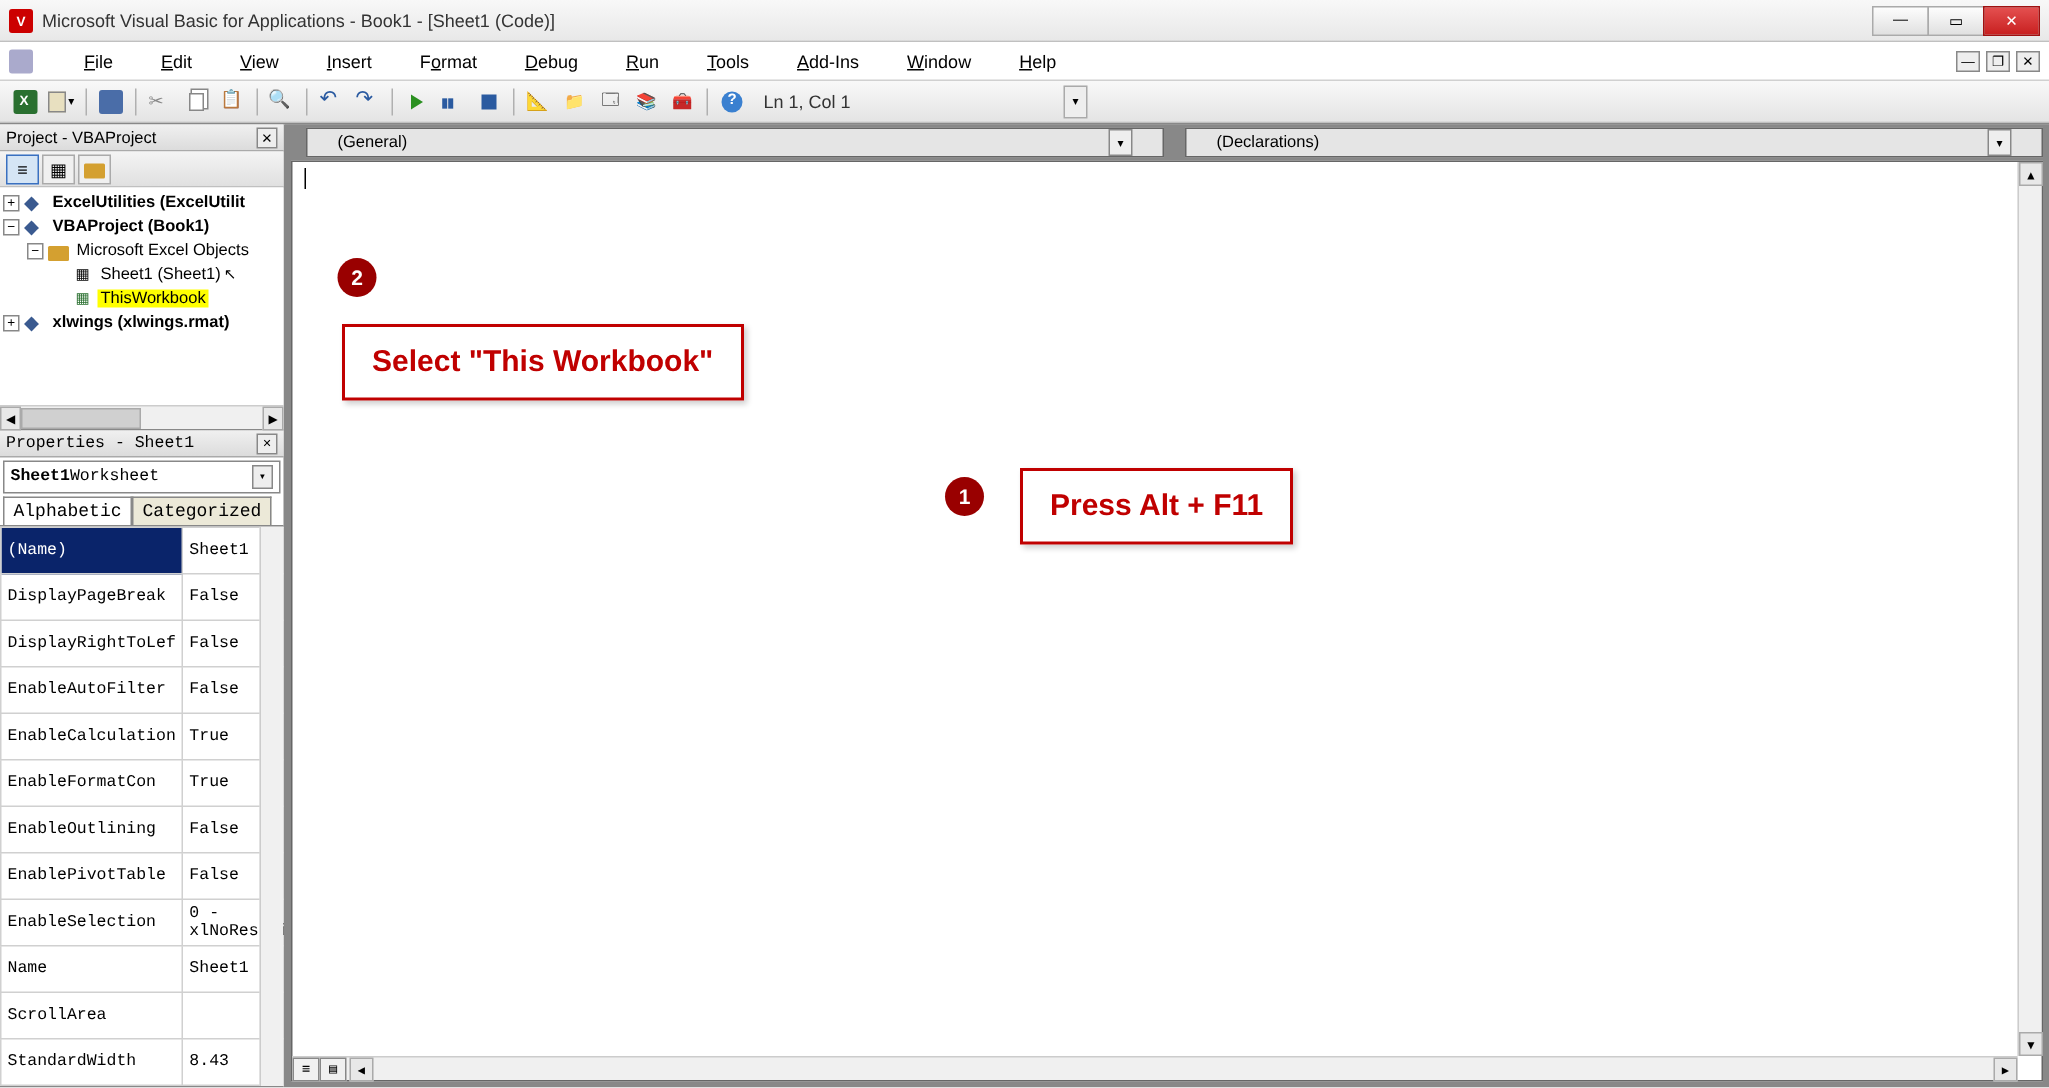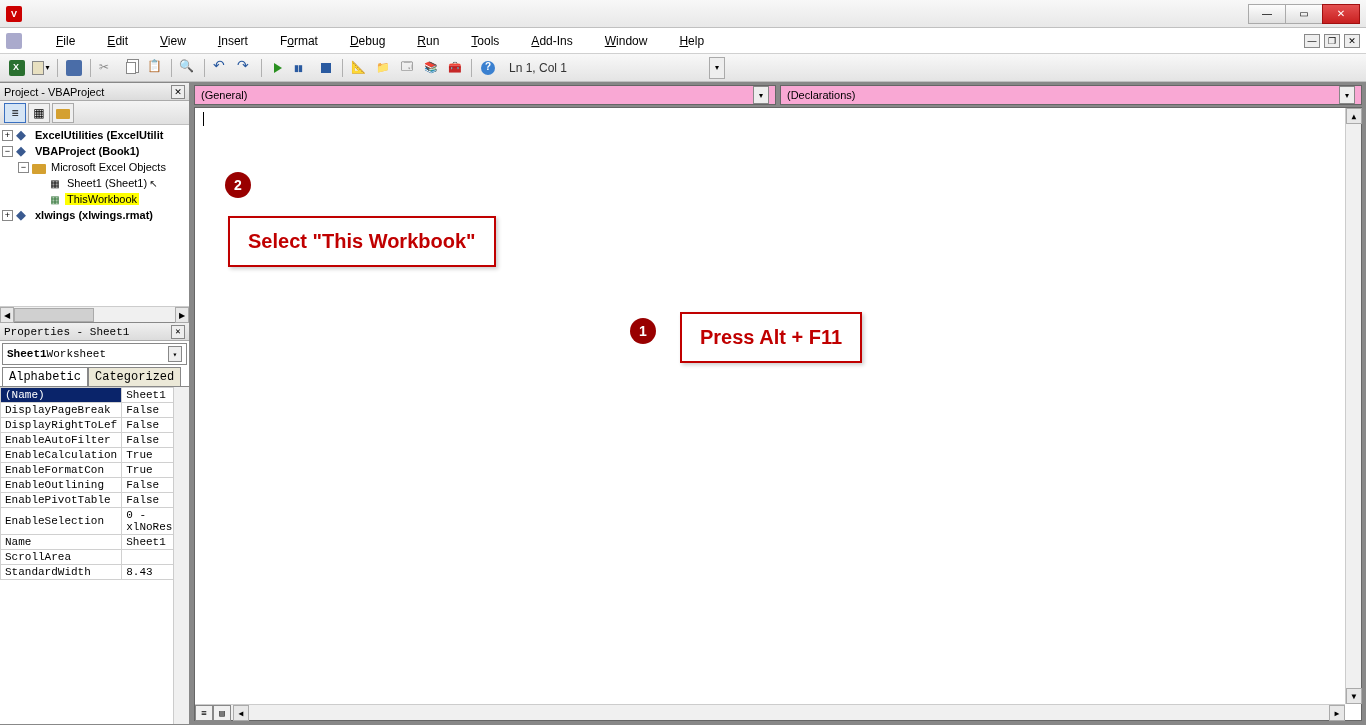--- a/index.html
+++ b/index.html
@@ -81,29 +81,29 @@
 
 
 .props-panel { flex: 1; display: flex; flex-direction: column; font-family: Liberation Mono, monospace; }
 .props-dropdown { height: 22px; border: 1px solid #888; margin: 2px; display: flex; align-items: center; background: #fff; padding: 0 4px; font-size: 11px; }
 .props-dropdown .dd-arr { margin-left: auto; width: 14px; height: 16px; border: 1px solid #888; background: #eee; font-size: 8px; display: flex; align-items: center; justify-content: center; }
 .props-tabs { display: flex; padding-left: 2px; }
 .props-tab { border: 1px solid #888; border-bottom: none; padding: 2px 6px; font-size: 12px; background: #ece9d8; cursor: pointer; }
 .props-tab.active { background: #fff; position: relative; z-index: 1; }
 .props-grid { flex: 1; border-top: 1px solid #888; overflow: auto; position: relative; }
 .props-table { width: 100%; border-collapse: collapse; font-size: 11px; }
-.props-table td { border: 1px solid #d0d0d0; padding: 1px 4px; height: 15px; }
+.props-table td { border: 1px solid #d0d0d0; padding: 1px 4px; height: 31px; }
 .props-table td:first-child { width: 50%; }
 .props-table tr.selected td:first-child { background: #0a246a; color: #fff; }
 .props-vscroll { position: absolute; right: 0; top: 0; width: 16px; bottom: 0; background: #f0f0f0; border-left: 1px solid #ccc; }
 
 
 .code-area { flex: 1; display: flex; flex-direction: column; background: #888; }
 .code-dropdowns { height: 24px; display: flex; gap: 4px; padding: 2px 4px; background: #888; }
-.code-dd { flex: 1; background: #f9a8d4; border: 1px solid #666; display: flex; align-items: center; padding: 0 6px; font-size: 11px; }
+.code-dd { flex: 1; background: #e5e5e5; border: 1px solid #666; display: flex; align-items: center; padding: 0 20px; font-size: 11px; margin-left: 10px; }
 .code-dd .dd-arr { margin-left: auto; width: 16px; height: 18px; border: 1px solid #888; background: #eee; font-size: 8px; display: flex; align-items: center; justify-content: center; }
 .code-editor { flex: 1; background: #fff; margin: 0 4px 4px 4px; border: 1px solid #666; position: relative; font-family: Consolas, monospace; font-size: 13px; padding: 4px 8px; }
 .code-editor .cursor { display: inline-block; width: 1px; height: 14px; background: #000; animation: blink 1s infinite; }
 @keyframes blink { 50% { opacity: 0; } }
 .code-vscroll { position: absolute; right: 0; top: 0; bottom: 16px; width: 16px; background: #f0f0f0; border-left: 1px solid #ccc; }
 .code-vscroll .arr { width: 16px; height: 16px; background: #e8e8e8; border: 1px solid #aaa; font-size: 8px; display: flex; align-items: center; justify-content: center; position: absolute; }
 .code-vscroll .arr.up { top: 0; }
 .code-vscroll .arr.down { bottom: 0; }
 .code-hscroll { position: absolute; left: 0; right: 16px; bottom: 0; height: 16px; background: #f0f0f0; border-top: 1px solid #ccc; }
 .code-hscroll .arr { height: 16px; width: 16px; background: #e8e8e8; border: 1px solid #aaa; font-size: 8px; display: flex; align-items: center; justify-content: center; position: absolute; top: 0; }
@@ -114,20 +114,21 @@
 
 
 .anno-circle { position: absolute; width: 26px; height: 26px; background: #990000; border-radius: 50%; color: #fff; font-weight: bold; font-size: 14px; display: flex; align-items: center; justify-content: center; z-index: 100; }
 .anno-box { position: absolute; border: 2px solid #c00000; background: #fff; color: #c00000; font-weight: bold; font-size: 20px; padding: 12px 18px; z-index: 100; font-family: Arial, sans-serif; box-shadow: 2px 2px 4px rgba(0,0,0,0.2); }
 </style>
 </head>
 <body>
 
 <div class="titlebar">
   <span class="app-icon">V</span>
+  <span class="title-text">Microsoft Visual Basic for Applications - Book1 - [Sheet1 (Code)]</span>
   <div class="win-controls">
     <div class="win-btn">—</div>
     <div class="win-btn">▭</div>
     <div class="win-btn close">✕</div>
   </div>
 </div>
 
 <div class="menubar">
   <span class="sysicon"></span>
   <div class="menu-item"><span class="u">F</span><span title="File">ile</span></div>

